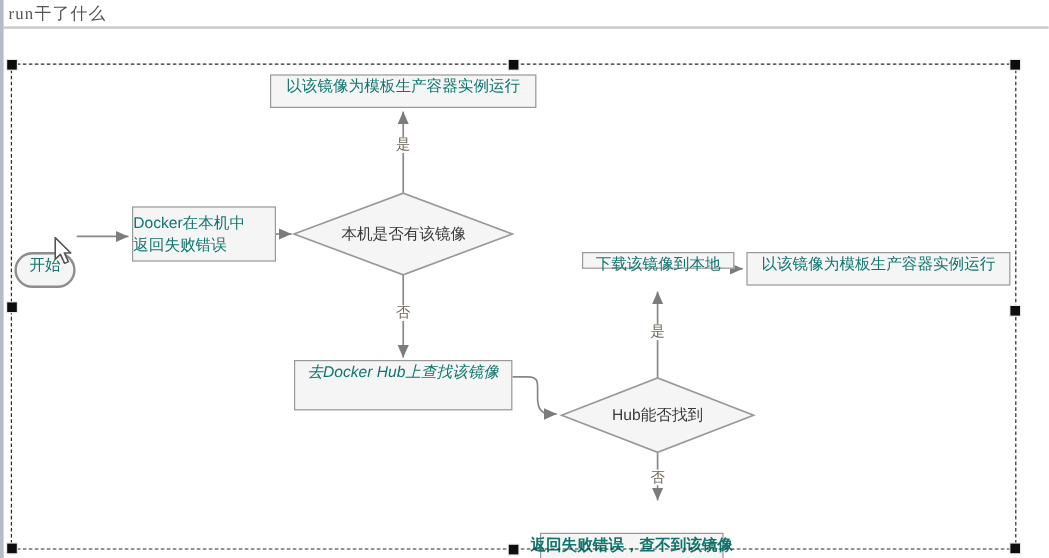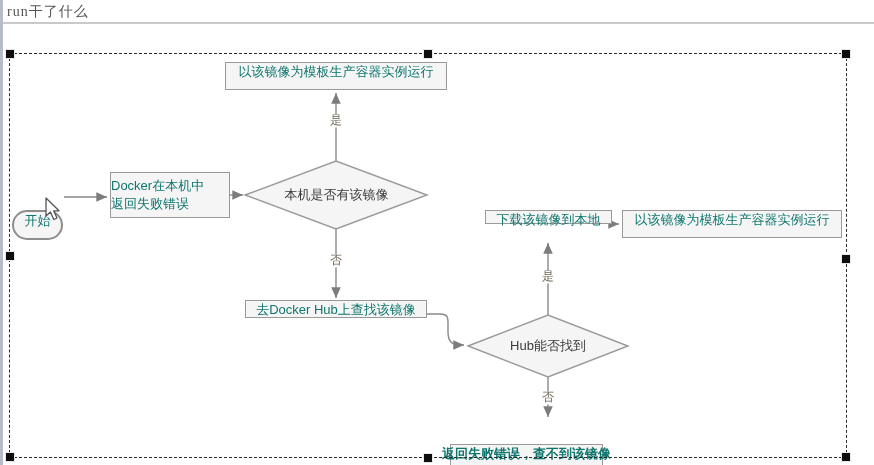--- a/index.html
+++ b/index.html
@@ -102,21 +102,21 @@
 
   <div class="node node-2line" style="left:110px; top:172px; width:120px; height:46px;">
     <span>Docker在本机中</span>
     <span>返回失败错误</span>
   </div>
 
   <div class="node" style="left:225px; top:62px; width:222px; height:28px;">
     <span>以该镜像为模板生产容器实例运行</span>
   </div>
 
-  <div class="node" style="left:245px; top:300px; width:182px; height:18px;">
+  <div class="node" style="left:245px; top:300px; width:182px; height:42px;font-style:italic;">
     <span>去Docker Hub上查找该镜像</span>
   </div>
 
   <div class="node" style="left:485px; top:210px; width:127px; height:14px;">
     <span>下载该镜像到本地</span>
   </div>
 
   <div class="node" style="left:622px; top:210px; width:220px; height:28px;">
     <span>以该镜像为模板生产容器实例运行</span>
   </div>

